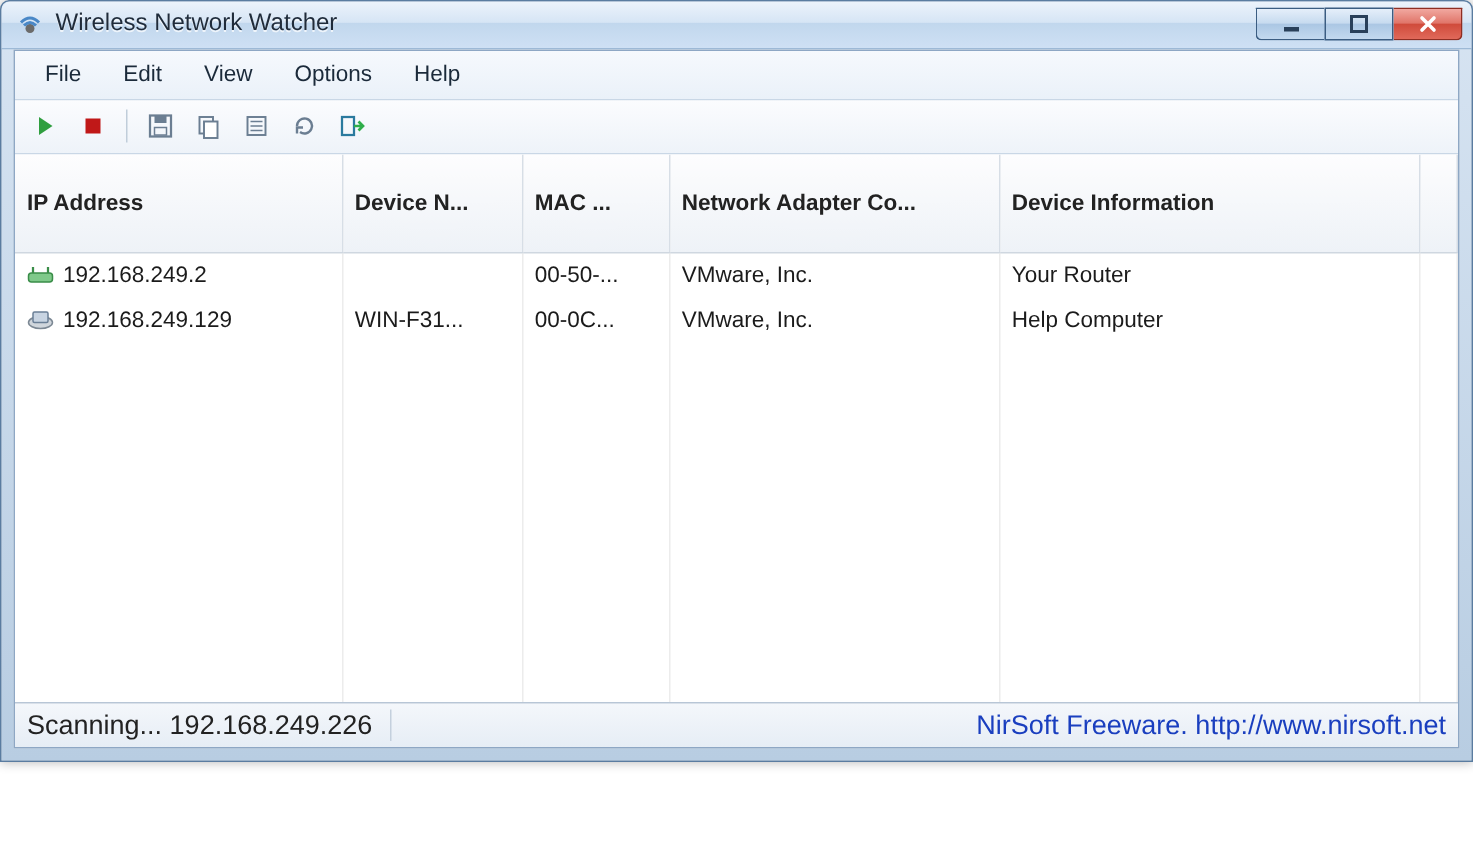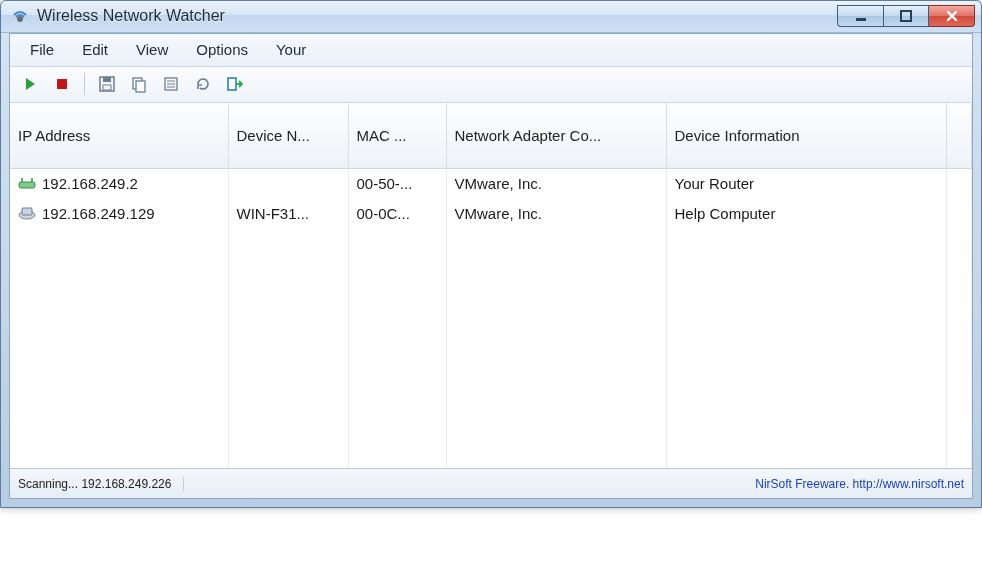--- a/index.html
+++ b/index.html
@@ -106,21 +106,21 @@
       background: #fff;
       position: relative;
     }
     table.lv {
       border-collapse: collapse;
       width: 100%;
       table-layout: fixed;
     }
     table.lv th {
       text-align: left;
-      font-weight: normal;
+      font-weight: bold;
       color: #222;
       background: linear-gradient(to bottom, #fdfdfe, #eef2f7);
       border-right: 1px solid #d7dee6;
       border-bottom: 1px solid #cfd7e0;
       padding: 24px 8px;
       white-space: nowrap;
       overflow: hidden;
       text-overflow: ellipsis;
       height: 30px;
       margin-top: 12px;
@@ -138,21 +138,21 @@
     .cell-with-icon { display:flex; align-items:center; gap:6px; }
     .dev-icon {
       width:18px; height:14px; display:inline-block;
     }
     .statusbar {
       height: 30px;
       border-top: 1px solid #b8c6d6;
       background: linear-gradient(to bottom, #f4f7fb, #e6edf5);
       display:flex;
       align-items:center;
-      font-size: 12px;
+      font-size: 18px;
       color: #222;
       padding: 0 8px;
     }
     .status-left { flex:0 0 auto; border-right:1px solid #c4d0dd; padding-right:12px; }
     .status-mid { flex:1; }
     .status-right { color: #1a3fbf; font-weight: normal; padding-left:12px; white-space:nowrap;}
     
     .c0{width:218px}.c1{width:120px}.c2{width:98px}.c3{width:220px}.c4{width:280px}.c5{width:auto}
   </style>
 </head>
@@ -188,21 +188,21 @@
     </div>
   </div>
 
   <div class="content-area">
 
     <div class="menubar">
       <div class="menu-item">File</div>
       <div class="menu-item">Edit</div>
       <div class="menu-item">View</div>
       <div class="menu-item">Options</div>
-      <div class="menu-item">Your</div>
+      <div class="menu-item">Help</div>
     </div>
 
     <div class="toolbar">
       <div class="tool-btn">
         <svg width="16" height="16" viewBox="0 0 16 16">
             <path d="M4 2 L13 8 L4 14 Z" fill="#2f9e3f"></path>
           </svg>
       </div>
       <div class="tool-btn">
         <svg width="16" height="16" viewBox="0 0 16 16">

